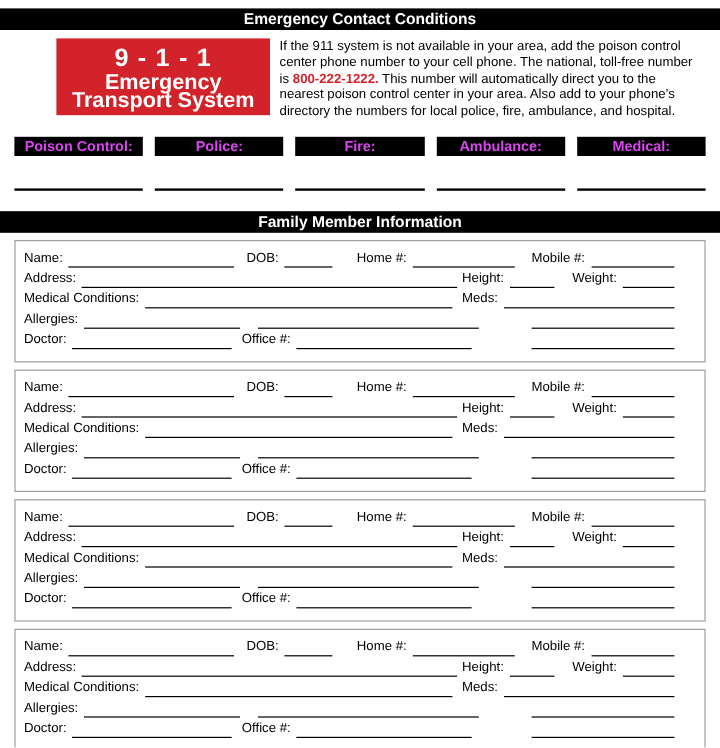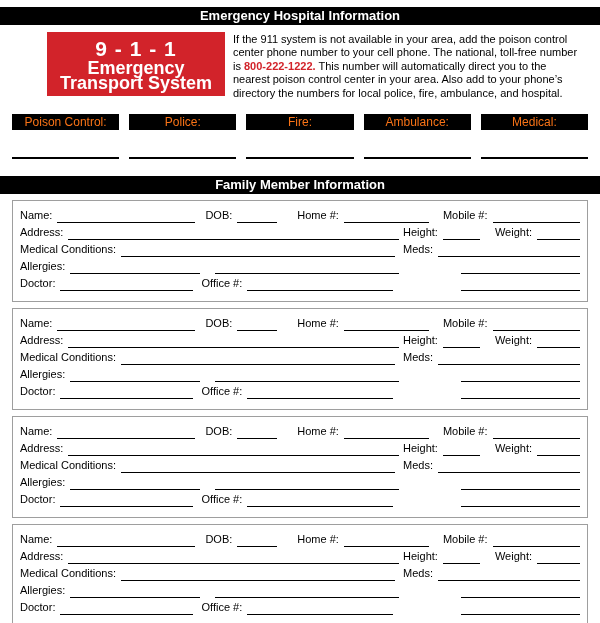--- a/index.html
+++ b/index.html
@@ -33,31 +33,31 @@
   .intro-text {
     flex: 1; margin: 0 8px 0 8px; padding-top: 1px;
     font-size: 11px; line-height: 13.4px;
   }
   .phone-number { font-weight: bold; }
 
   
   .contacts { display: flex; gap: 10px; margin: 14px 12px 0 12px; }
   .contact-col { flex: 1; }
   .contact-box {
-    background: #000000; color: #f97316;
-    font-weight: normal; font-size: 12px;
+    background: #000000; color: #d946ef;
+    font-weight: bold; font-size: 12px;
     height: 16px; line-height: 16px; text-align: center;
   }
   .contact-line { height: 29px; border-bottom: 2px solid #000000; }
 
   
   .member {
     border: 1px solid #9e9e9e;
     margin: 6px 12px 0 12px;
-    padding: 5px 7px 10px 7px;
+    padding: 5px 25px 10px 7px;
   }
   .row { display: flex; height: 17px; font-size: 11px; }
   .lbl { align-self: flex-end; line-height: 15px; white-space: nowrap; margin-right: 5px; }
   .line { align-self: flex-end; height: 15px; border-bottom: 1.5px solid #000000; flex: none; }
   .grow { flex: 1; }
   .mla { margin-left: auto; }
   .ml4  { margin-left: 4px; }
   .ml8  { margin-left: 8px; }
   .ml10 { margin-left: 10px; }
   .ml14 { margin-left: 14px; }
@@ -72,21 +72,21 @@
   .w133 { width: 133px; }
   .w138 { width: 138px; }
   .w142 { width: 142px; }
   .w146 { width: 146px; }
   .w184 { width: 184px; }
 </style>
 </head>
 <body>
 
 <div class="banner banner-top">
-  <span>Emergency Hospital Information</span>
+  <span>Emergency Contact Conditions</span>
 </div>
 
 <div class="intro-row">
   <div class="red-box" style="background-color: rgb(210, 35, 42);">
     <div class="red-line1">9 - 1 - 1</div>
     <div class="red-line3">Emergency Transport System</div>
   </div>
   <p class="intro-text"><span>If the 911 system is not available in your area, add the poison control center phone number to your cell phone. The national, toll-free number is </span><span class="phone-number" style="color: rgb(210, 35, 42);">800-222-1222.</span><span> This number will automatically direct you to the nearest poison control center in your area. Also add to your phone’s directory the numbers for local police, fire, ambulance, and hospital.</span></p>
 </div>
 

